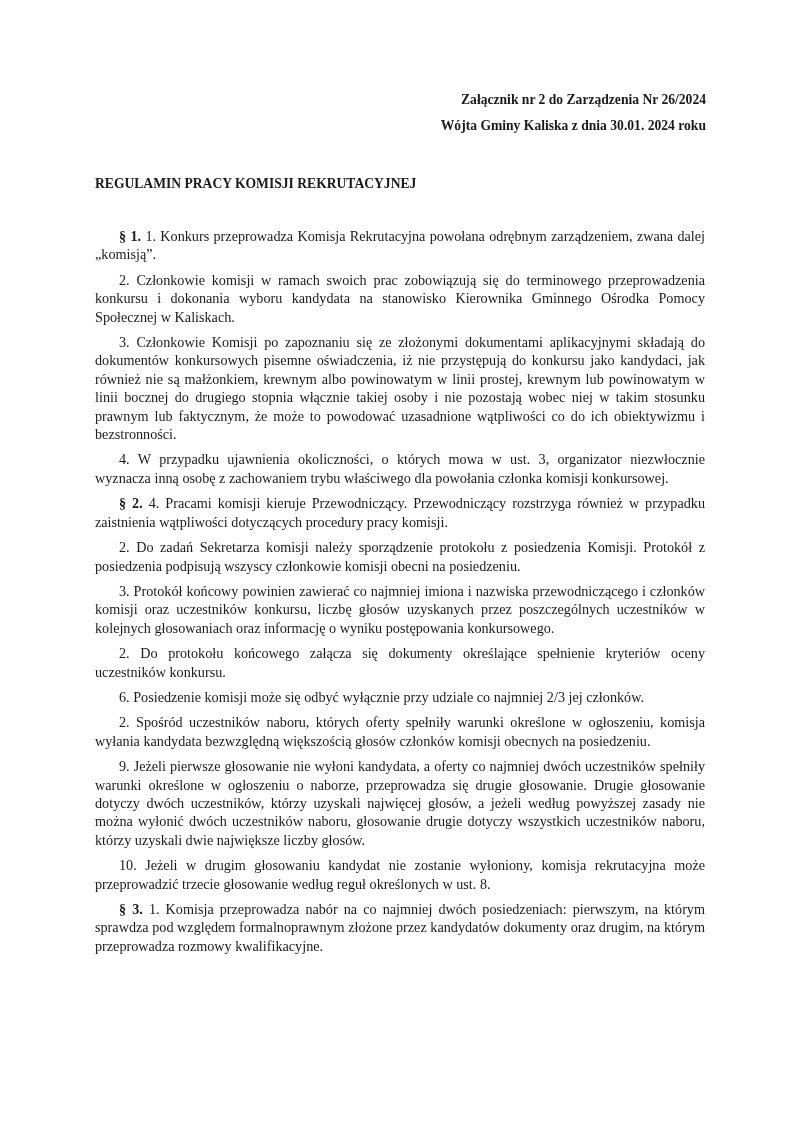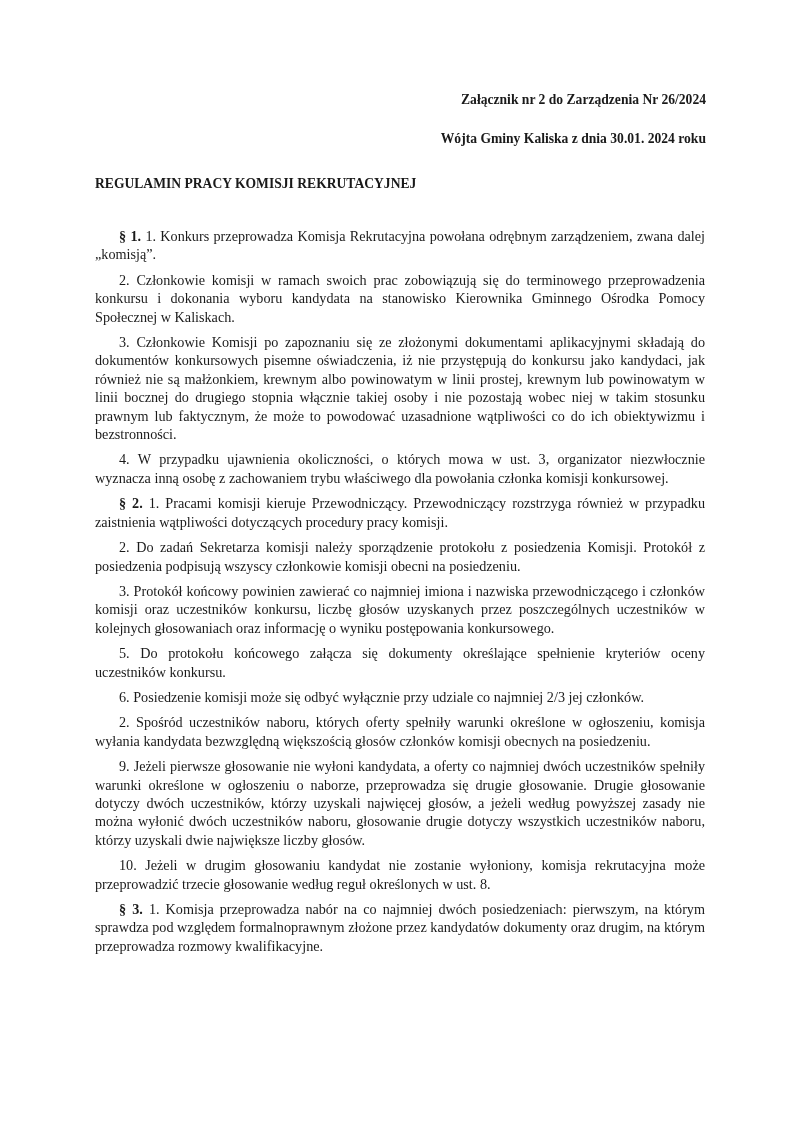--- a/index.html
+++ b/index.html
@@ -6,21 +6,21 @@
   body {
     width: 800px; height: 1131px; position: relative; overflow: hidden;
     font-family: "Liberation Serif", serif; color: #1a1a1a;
   }
   .page { position: absolute; left: 95px; top: 0; width: 610px; }
   .header-line {
     position: absolute; right: -1px; font-weight: bold; font-size: 13.6px;
     white-space: nowrap; text-align: center;
   }
   #hl1 { top: 92px; }
-  #hl2 { top: 118px; margin-top: 13px; }
+  #hl2 { top: 118px; }
   .title {
     position: absolute; top: 176px; left: 0; width: 610px; text-align: left;
     font-weight: bold; font-size: 13.6px;
   }
   .body { position: absolute; top: 227px; left: 0; width: 610px; }
   p.para {
     margin: 0 0 7px 0; font-size: 14.2px; line-height: 18.4px;
     text-align: justify; text-indent: 24px;
   }
   .sec { font-weight: bold; }
@@ -31,23 +31,23 @@
 <div class="page">
   <div class="header-line" id="hl1">Załącznik nr 2 do Zarządzenia Nr 26/2024</div>
   <div class="header-line" id="hl2">Wójta Gminy Kaliska z dnia 30.01. 2024 roku</div>
   <div class="title">REGULAMIN PRACY KOMISJI REKRUTACYJNEJ</div>
 
   <div class="body">
     <p class="para"><span class="sec">§ 1.</span><span> 1. Konkurs przeprowadza Komisja Rekrutacyjna powołana odrębnym zarządzeniem, zwana dalej „komisją”.</span></p>
     <p class="para"><span>2. Członkowie komisji w ramach swoich prac zobowiązują się do terminowego przeprowadzenia konkursu i dokonania wyboru kandydata na stanowisko Kierownika Gminnego Ośrodka Pomocy Społecznej w Kaliskach.</span></p>
     <p class="para"><span>3. Członkowie Komisji po zapoznaniu się ze złożonymi dokumentami aplikacyjnymi składają do dokumentów konkursowych pisemne oświadczenia, iż nie przystępują do konkursu jako kandydaci, jak również nie są małżonkiem, krewnym albo powinowatym w linii prostej, krewnym lub powinowatym w linii bocznej do drugiego stopnia włącznie takiej osoby i nie pozostają wobec niej w takim stosunku prawnym lub faktycznym, że może to powodować uzasadnione wątpliwości co do ich obiektywizmu i bezstronności.</span></p>
     <p class="para"><span>4. W przypadku ujawnienia okoliczności, o których mowa w ust. 3, organizator niezwłocznie wyznacza inną osobę z zachowaniem trybu właściwego dla powołania członka komisji konkursowej.</span></p>
-    <p class="para"><span class="sec">§ 2.</span><span> 1. Pracami komisji kieruje Przewodniczący. Przewodniczący rozstrzyga również w przypadku zaistnienia wątpliwości dotyczących procedury pracy komisji.</span></p>
+    <p class="para"><span class="sec">§ 2.</span><span> 4. Pracami komisji kieruje Przewodniczący. Przewodniczący rozstrzyga również w przypadku zaistnienia wątpliwości dotyczących procedury pracy komisji.</span></p>
     <p class="para"><span>2. Do zadań Sekretarza komisji należy sporządzenie protokołu z posiedzenia Komisji. Protokół z posiedzenia podpisują wszyscy członkowie komisji obecni na posiedzeniu.</span></p>
     <p class="para"><span>3. Protokół końcowy powinien zawierać co najmniej imiona i nazwiska przewodniczącego i członków komisji oraz uczestników konkursu, liczbę głosów uzyskanych przez poszczególnych uczestników w kolejnych głosowaniach oraz informację o wyniku postępowania konkursowego.</span></p>
-    <p class="para"><span>5. Do protokołu końcowego załącza się dokumenty określające spełnienie kryteriów oceny uczestników konkursu.</span></p>
+    <p class="para"><span>2. Do protokołu końcowego załącza się dokumenty określające spełnienie kryteriów oceny uczestników konkursu.</span></p>
     <p class="para"><span>6. Posiedzenie komisji może się odbyć wyłącznie przy udziale co najmniej 2/3 jej członków.</span></p>
     <p class="para"><span>2. Spośród uczestników naboru, których oferty spełniły warunki określone w ogłoszeniu, komisja wyłania kandydata bezwzględną większością głosów członków komisji obecnych na posiedzeniu.</span></p>
     <p class="para"><span>9. Jeżeli pierwsze głosowanie nie wyłoni kandydata, a oferty co najmniej dwóch uczestników spełniły warunki określone w ogłoszeniu o naborze, przeprowadza się drugie głosowanie. Drugie głosowanie dotyczy dwóch uczestników, którzy uzyskali najwięcej głosów, a jeżeli według powyższej zasady nie można wyłonić dwóch uczestników naboru, głosowanie drugie dotyczy wszystkich uczestników naboru, którzy uzyskali dwie największe liczby głosów.</span></p>
     <p class="para"><span>10. Jeżeli w drugim głosowaniu kandydat nie zostanie wyłoniony, komisja rekrutacyjna może przeprowadzić trzecie głosowanie według reguł określonych w ust. 8.</span></p>
     <p class="para"><span class="sec">§ 3.</span><span> 1. Komisja przeprowadza nabór na co najmniej dwóch posiedzeniach: pierwszym, na którym sprawdza pod względem formalnoprawnym złożone przez kandydatów dokumenty oraz drugim, na którym przeprowadza rozmowy kwalifikacyjne.</span></p>
   </div>
 </div>
 
 </body></html>

